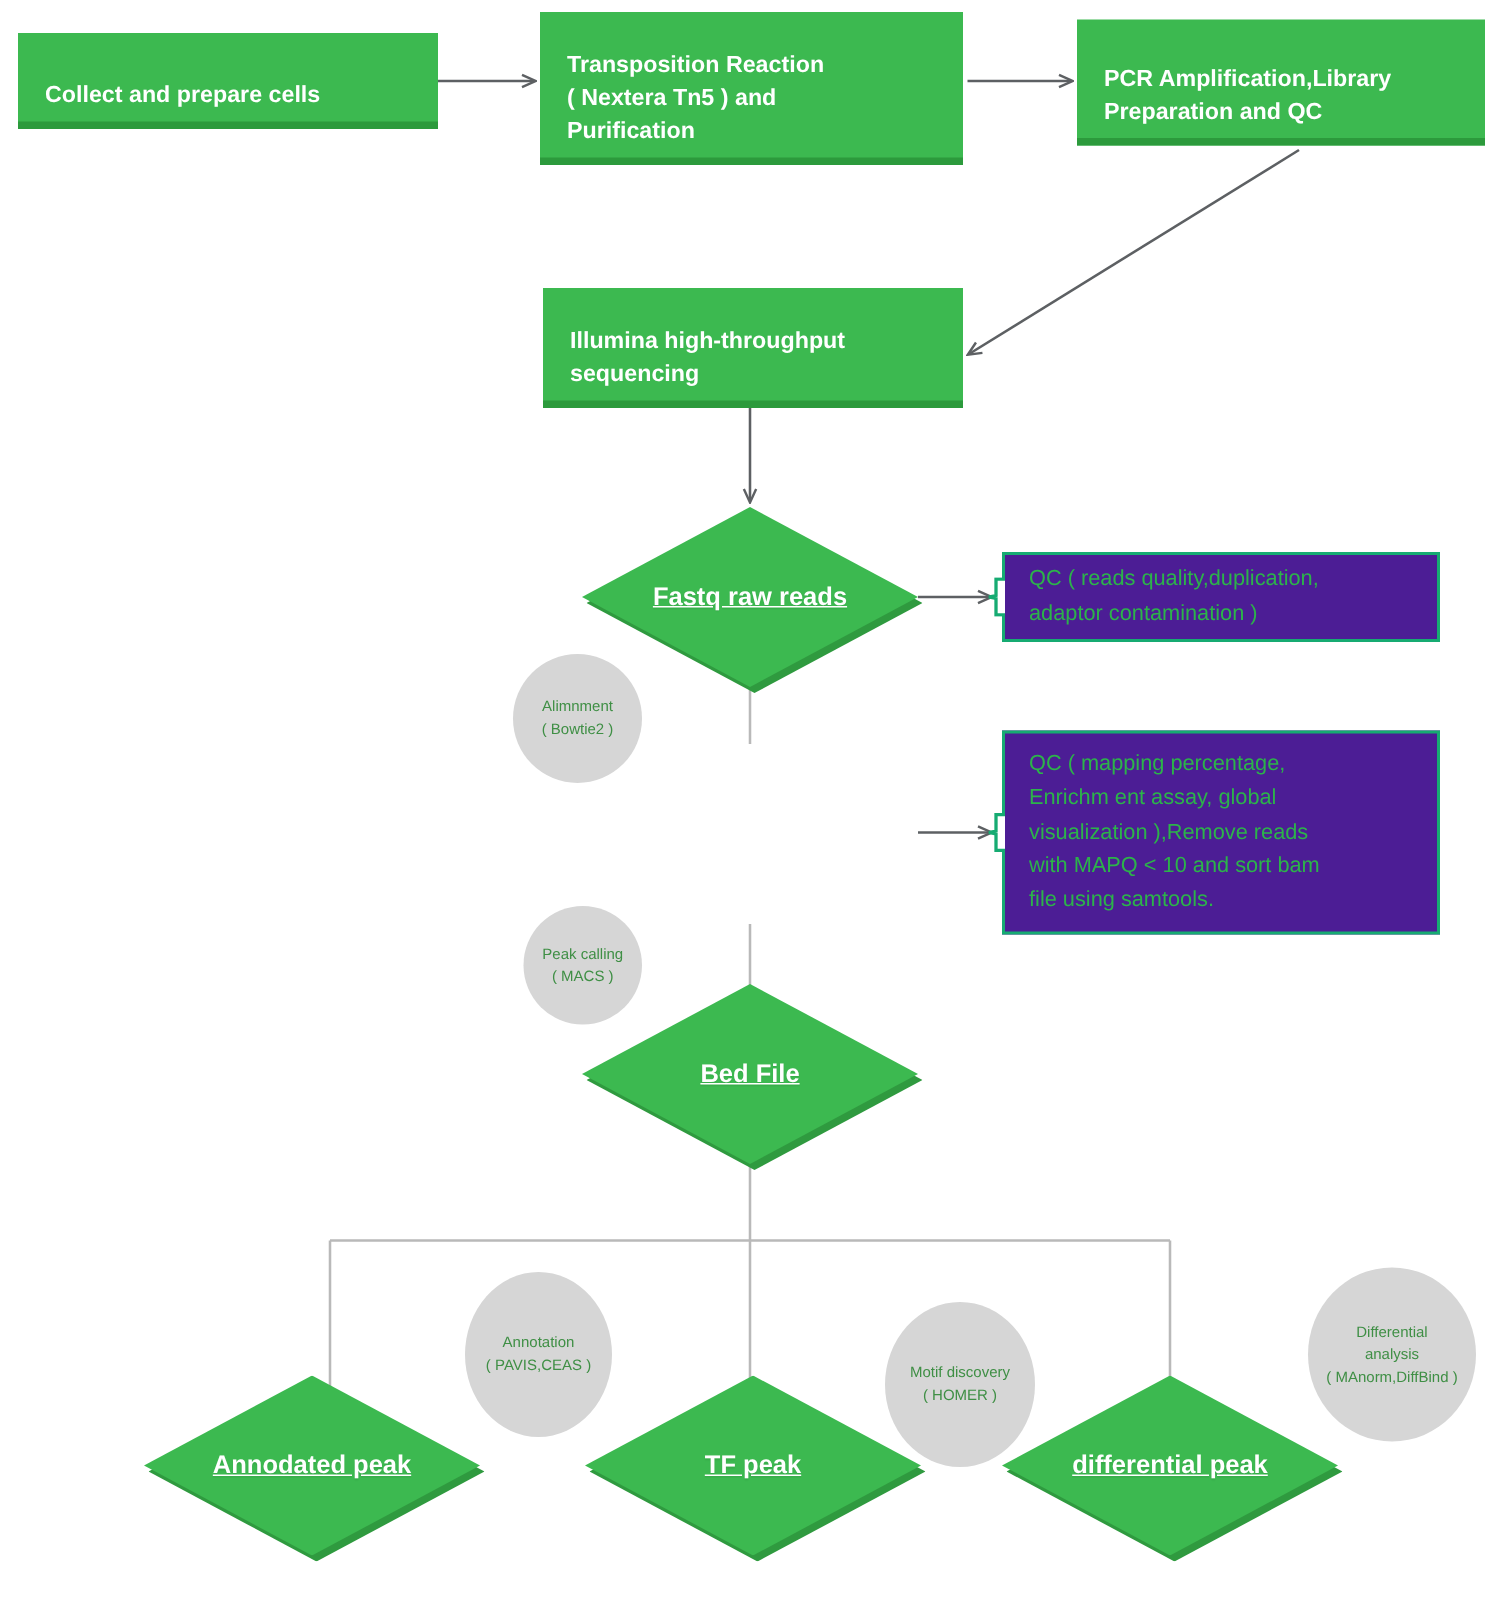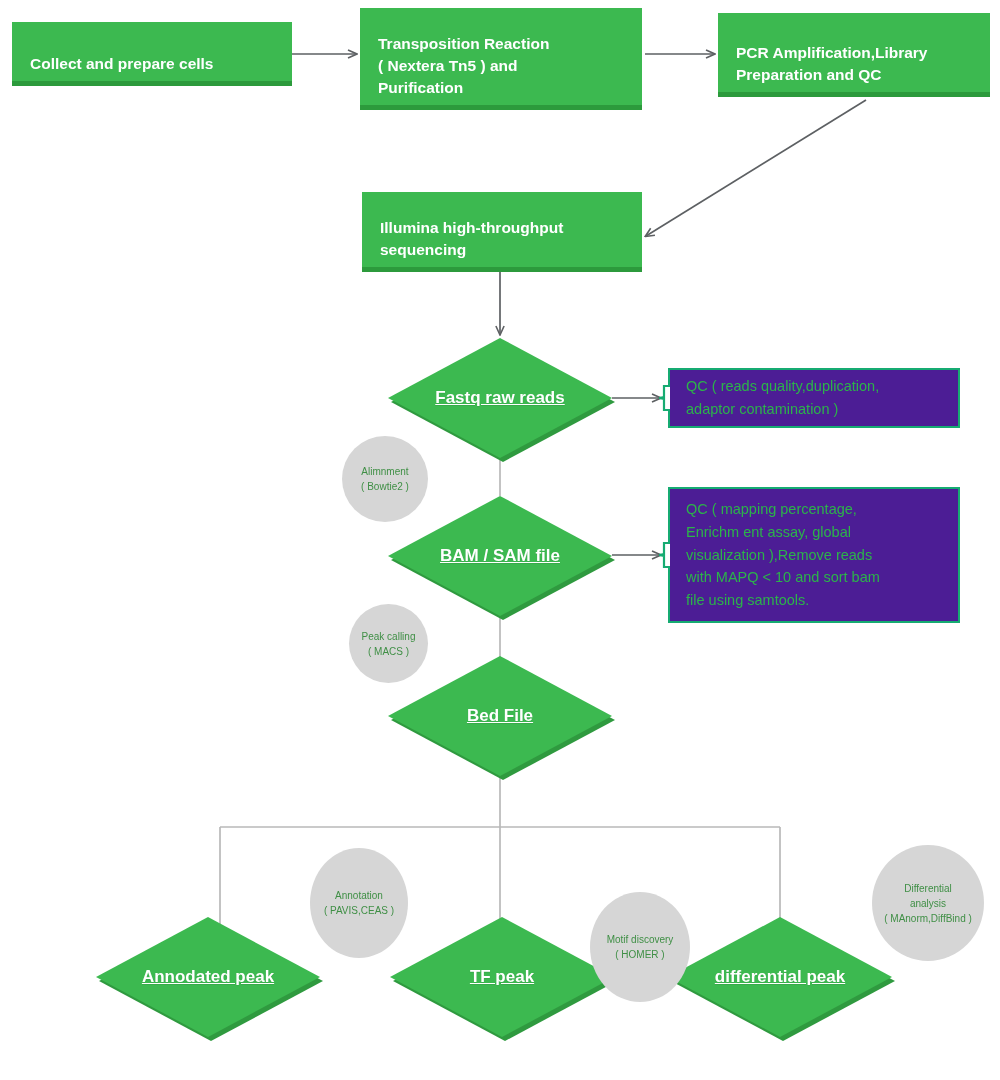--- a/index.html
+++ b/index.html
@@ -175,25 +175,20 @@
     <span class="txt">Illumina high-throughput
 sequencing</span>
   </div>
 
   <div class="dia" style="left:388px; top:338px; width:224px; height:120px;">
     <span class="shade"></span>
     <span class="shape"></span>
     <span class="lbl">Fastq raw reads</span>
   </div>
 
-  <div class="dia" style="left:388px; top:496px; width:224px; height:120px;">
-    <span class="shade"></span>
-    <span class="shape"></span>
-    <span class="lbl">BAM / SAM file</span>
-  </div>
 
   <div class="dia" style="left:388px; top:656px; width:224px; height:120px;">
     <span class="shade"></span>
     <span class="shape"></span>
     <span class="lbl">Bed File</span>
   </div>
 
   <div class="dia" style="left:96px; top:917px; width:224px; height:120px;">
     <span class="shade"></span>
     <span class="shape"></span>
@@ -220,21 +215,21 @@
   <div class="tool" style="left:349px; top:604px; width:79px; height:79px;">
     <span class="txt">Peak calling
 ( MACS )</span>
   </div>
 
   <div class="tool" style="left:310px; top:848px; width:98px; height:110px;">
     <span class="txt">Annotation
 ( PAVIS,CEAS )</span>
   </div>
 
-  <div class="tool" style="left:590px; top:892px; width:100px; height:110px;">
+  <div class="tool" style="left:590px; top:868px; width:100px; height:110px;">
     <span class="txt">Motif discovery
 ( HOMER )</span>
   </div>
 
   <div class="tool" style="left:872px; top:845px; width:112px; height:116px;">
     <span class="txt">Differential
 analysis
 ( MAnorm,DiffBind )</span>
   </div>
 

